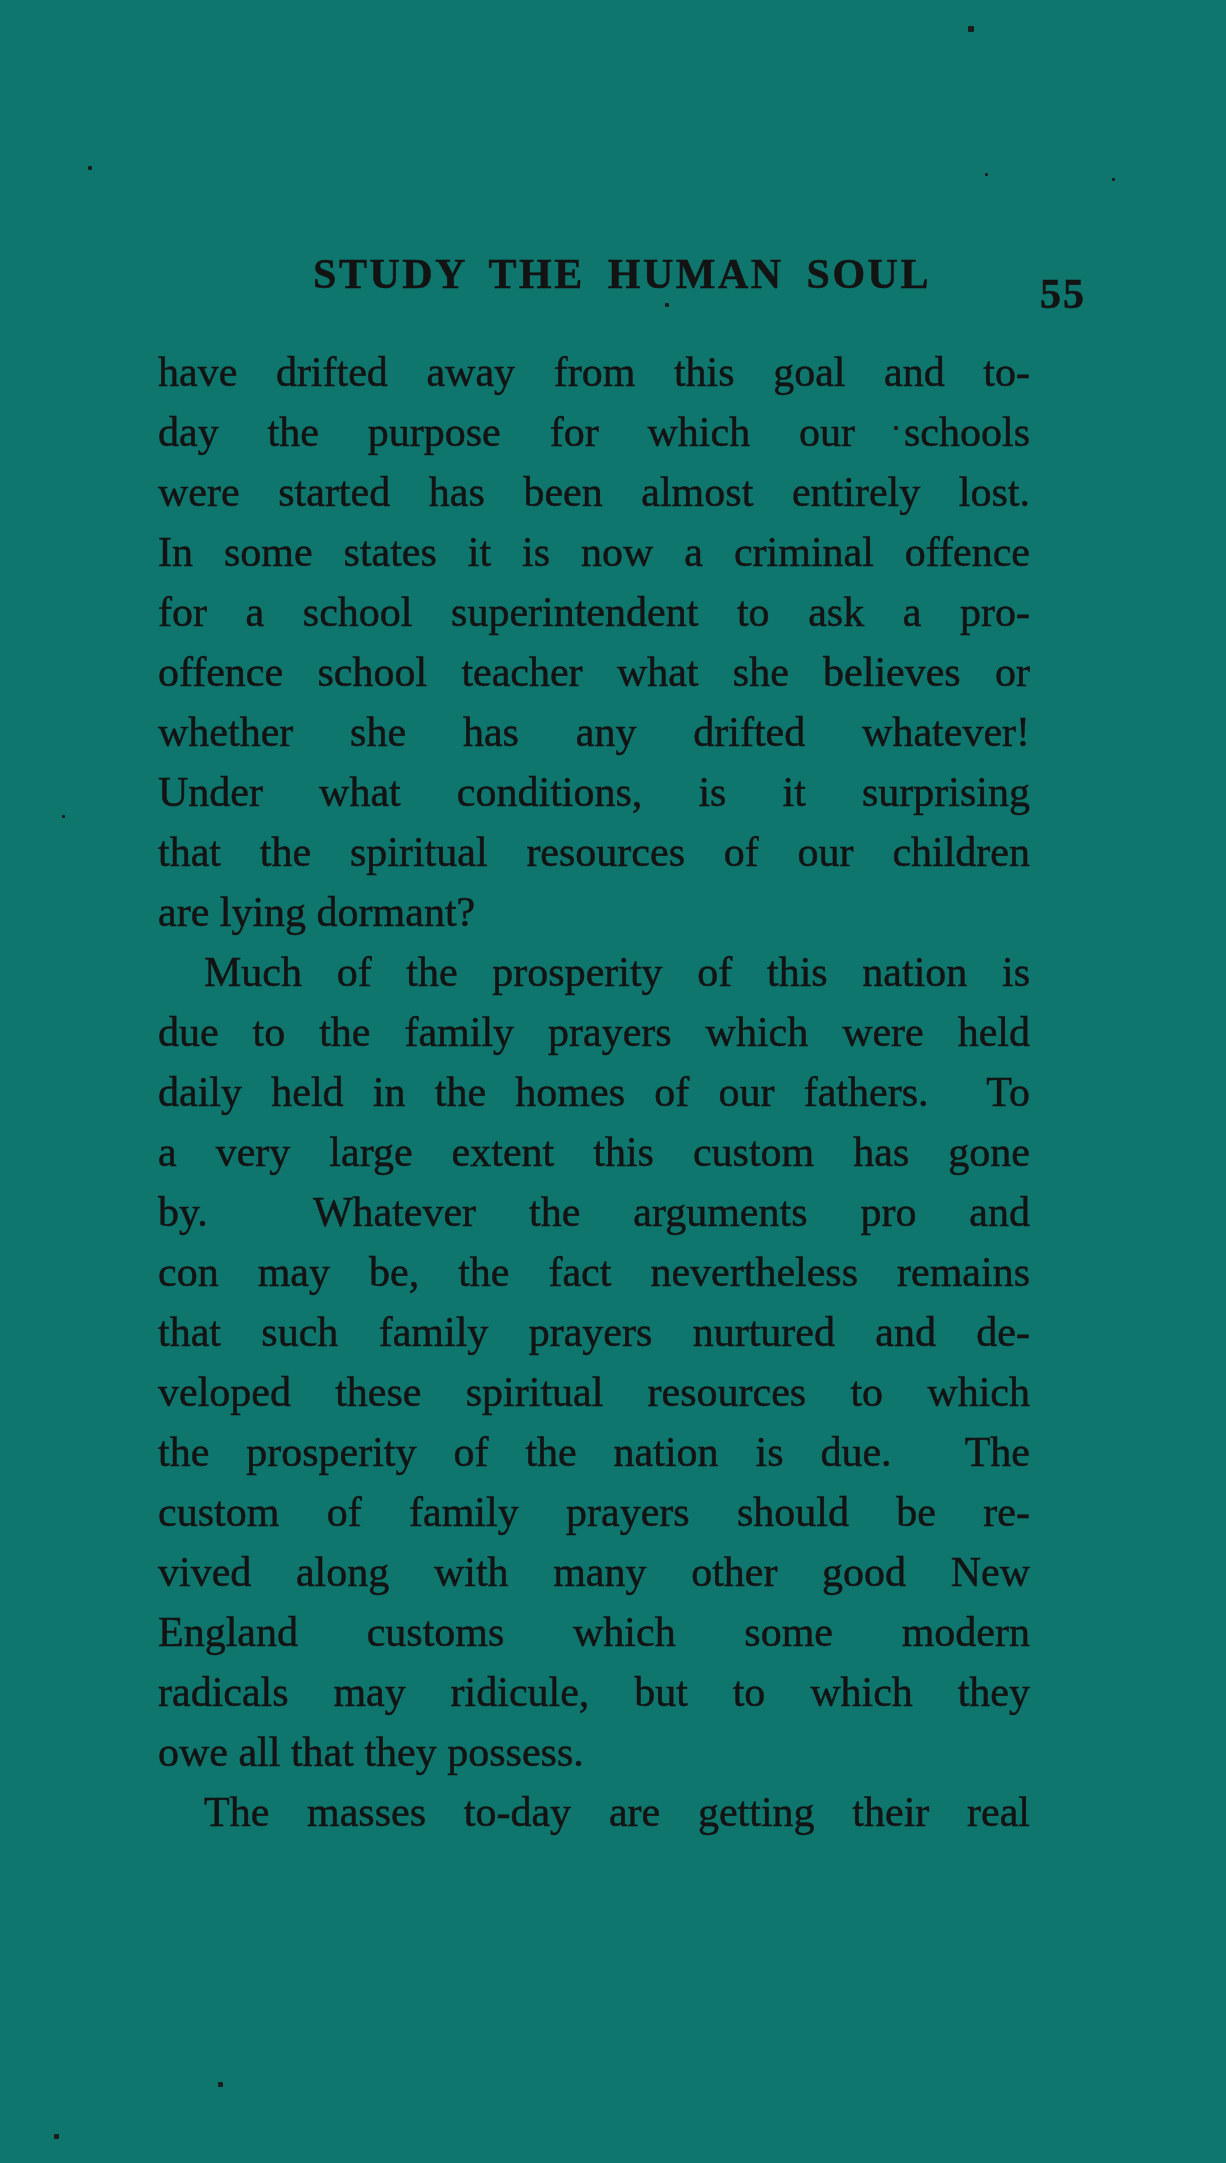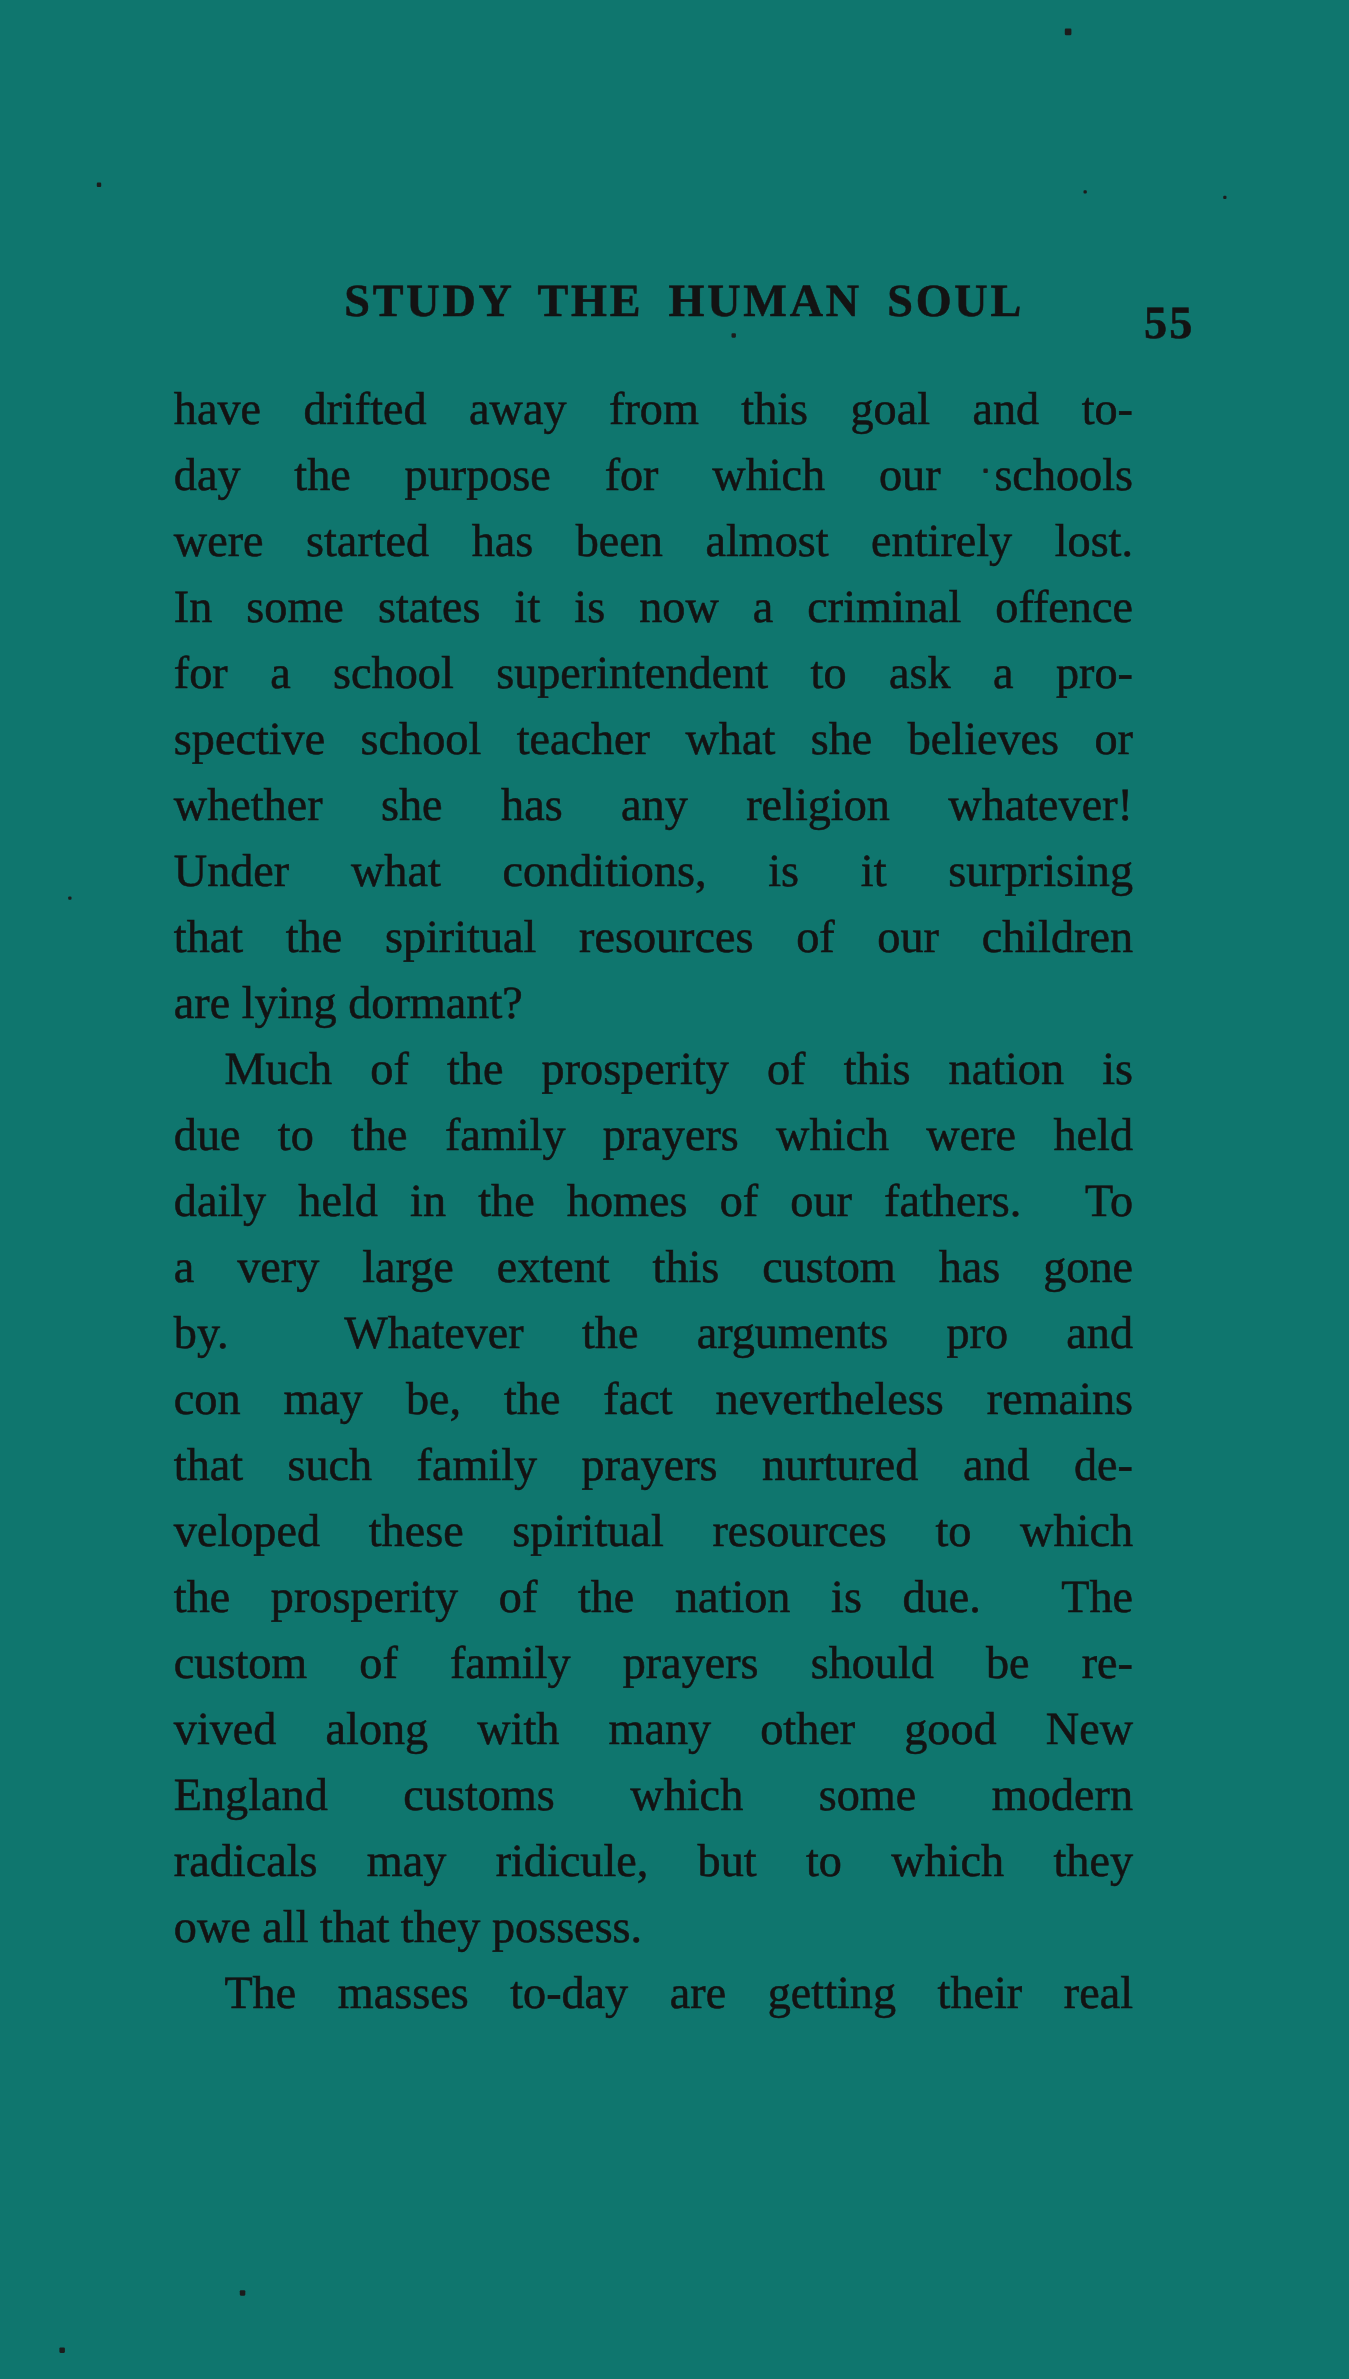--- a/index.html
+++ b/index.html
@@ -76,22 +76,22 @@
     <div class="page-number">55</div>
   </header>
 
   <main class="page-body" id="page-body">
       <div class="para">
         <div class="line">have drifted away from this goal and to-</div>
         <div class="line">day the purpose for which our schools</div>
         <div class="line">were started has been almost entirely lost.</div>
         <div class="line">In some states it is now a criminal offence</div>
         <div class="line">for a school superintendent to ask a pro-</div>
-        <div class="line">spective school teacher what she believes or</div>
-        <div class="line">whether she has any religion whatever!</div>
+        <div class="line">offence school teacher what she believes or</div>
+        <div class="line">whether she has any drifted whatever!</div>
         <div class="line">Under what conditions, is it surprising</div>
         <div class="line">that the spiritual resources of our children</div>
         <div class="line last">are lying dormant?</div>
       </div>
       <div class="para">
         <div class="line indent">Much of the prosperity of this nation is</div>
         <div class="line">due to the family prayers which were held</div>
         <div class="line">daily held in the homes of our fathers.&nbsp; To</div>
         <div class="line">a very large extent this custom has gone</div>
         <div class="line">by.&nbsp; Whatever the arguments pro and</div>

